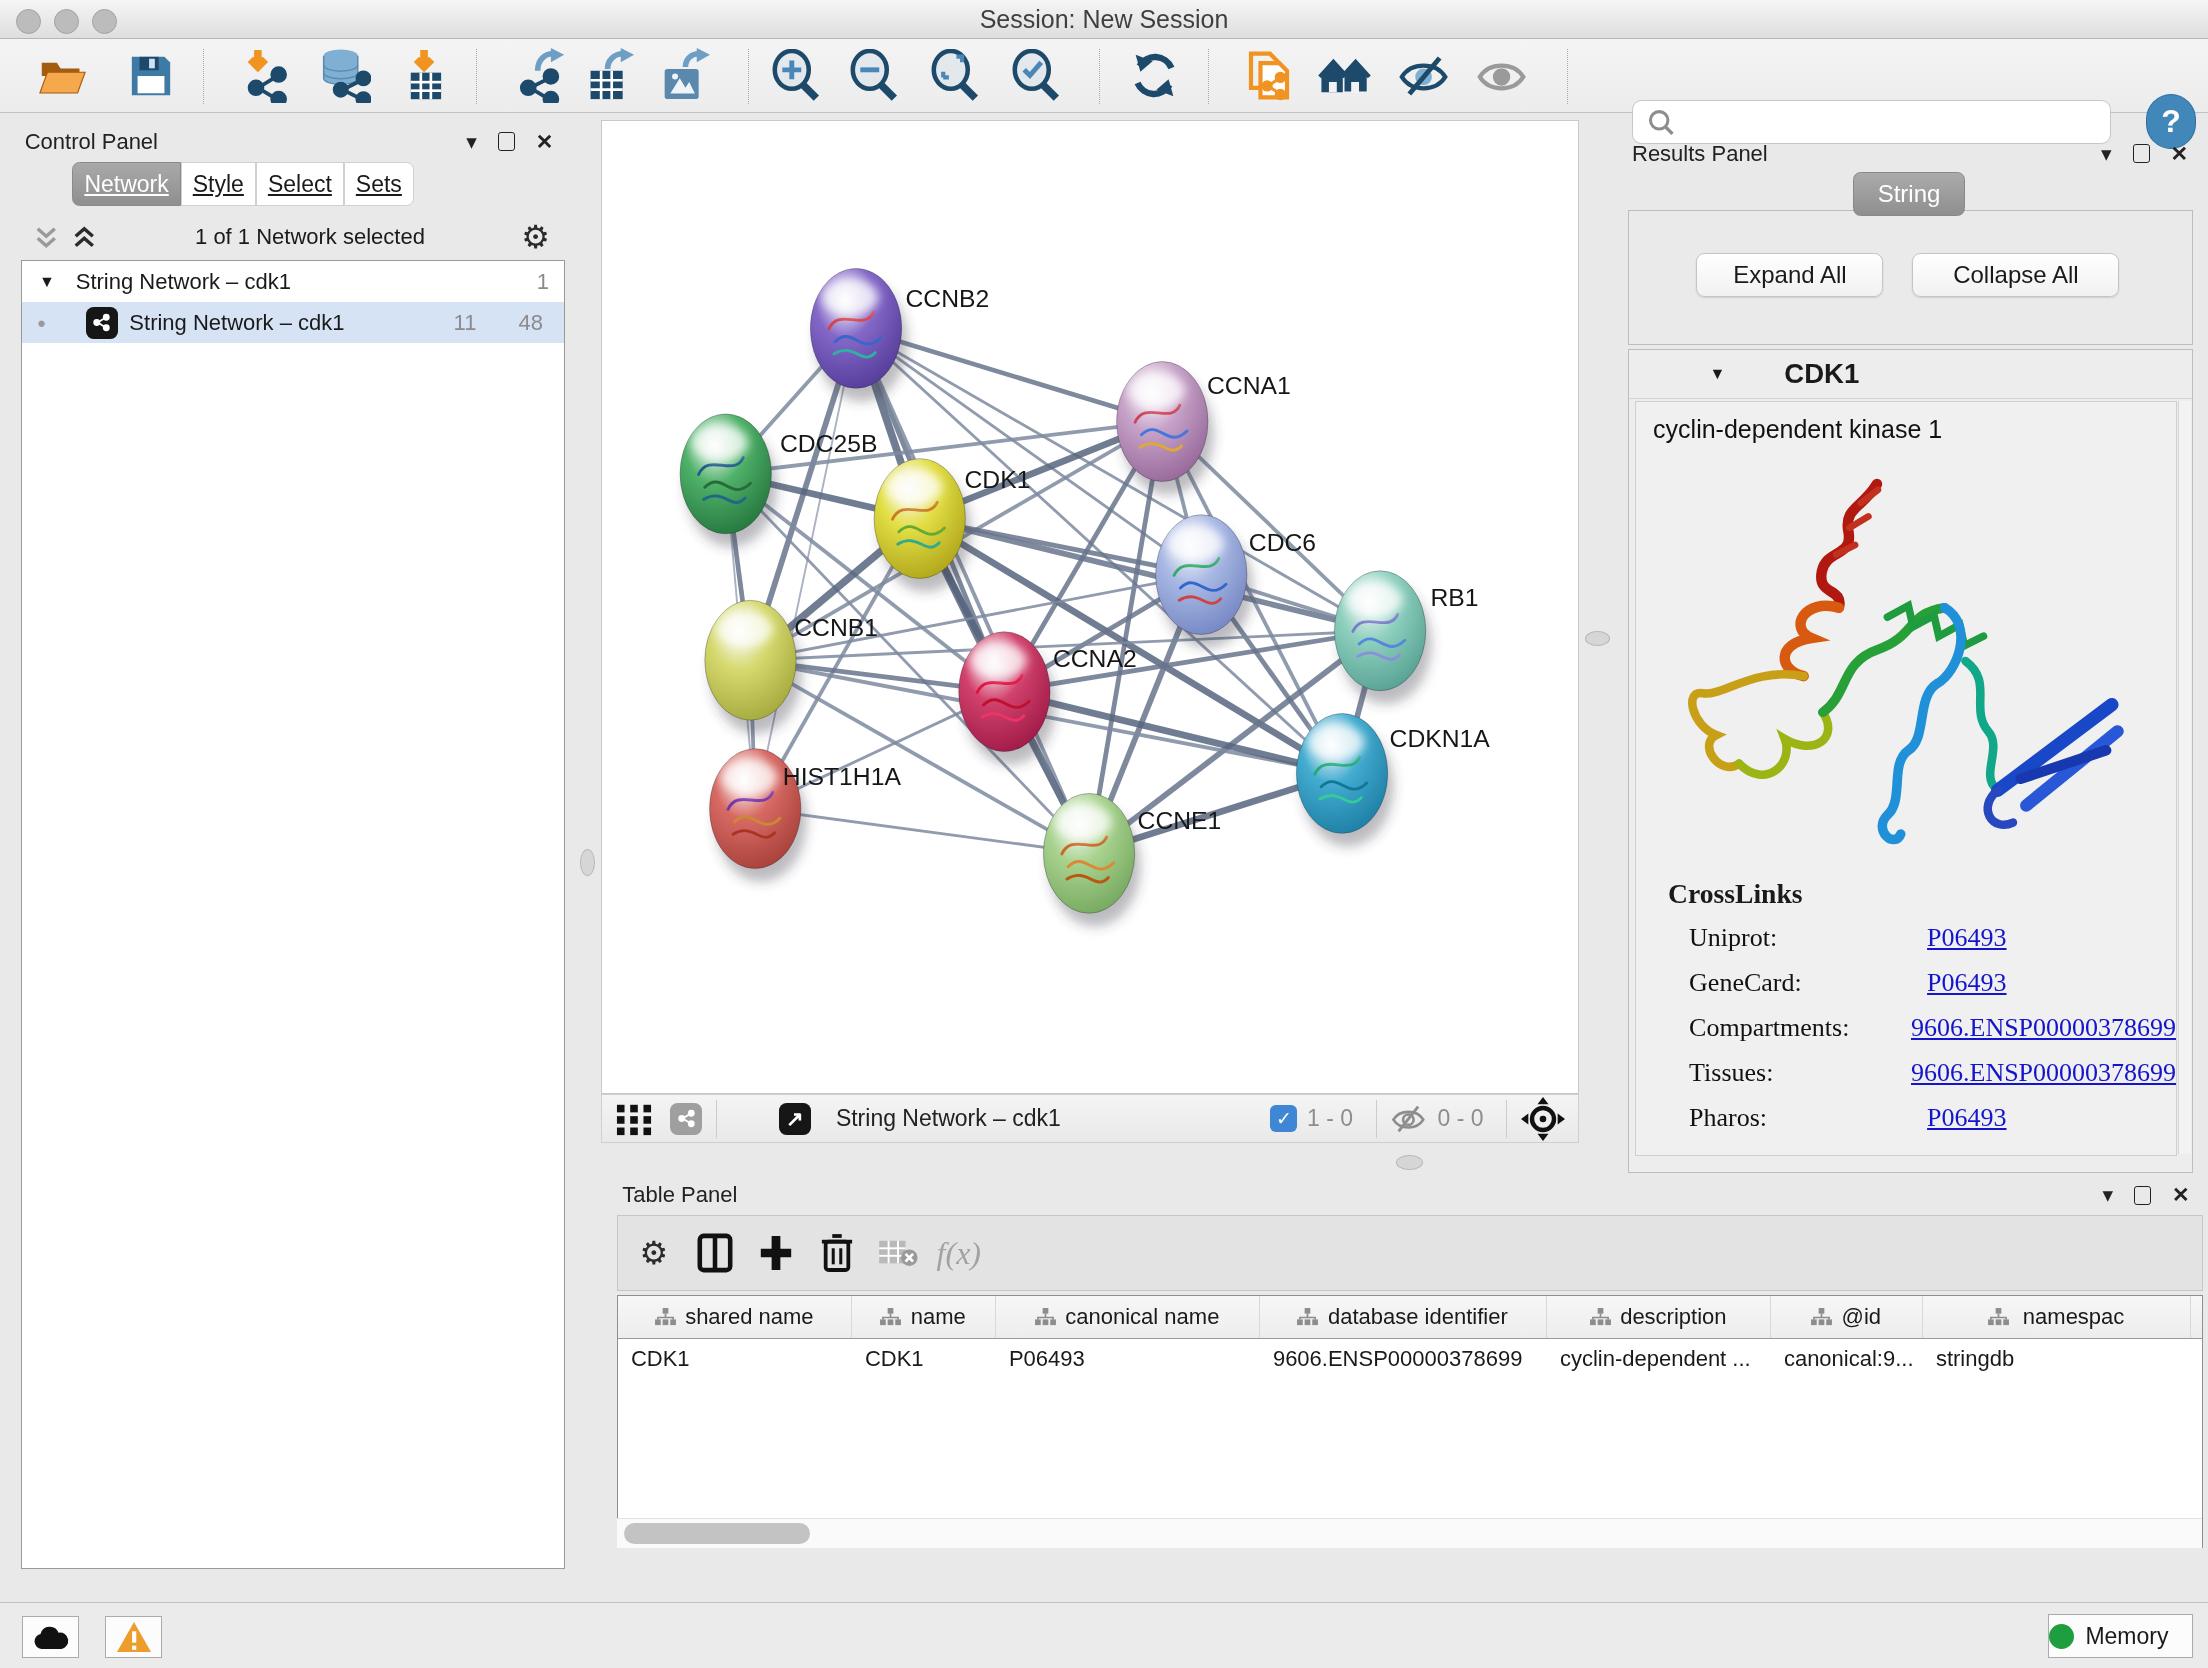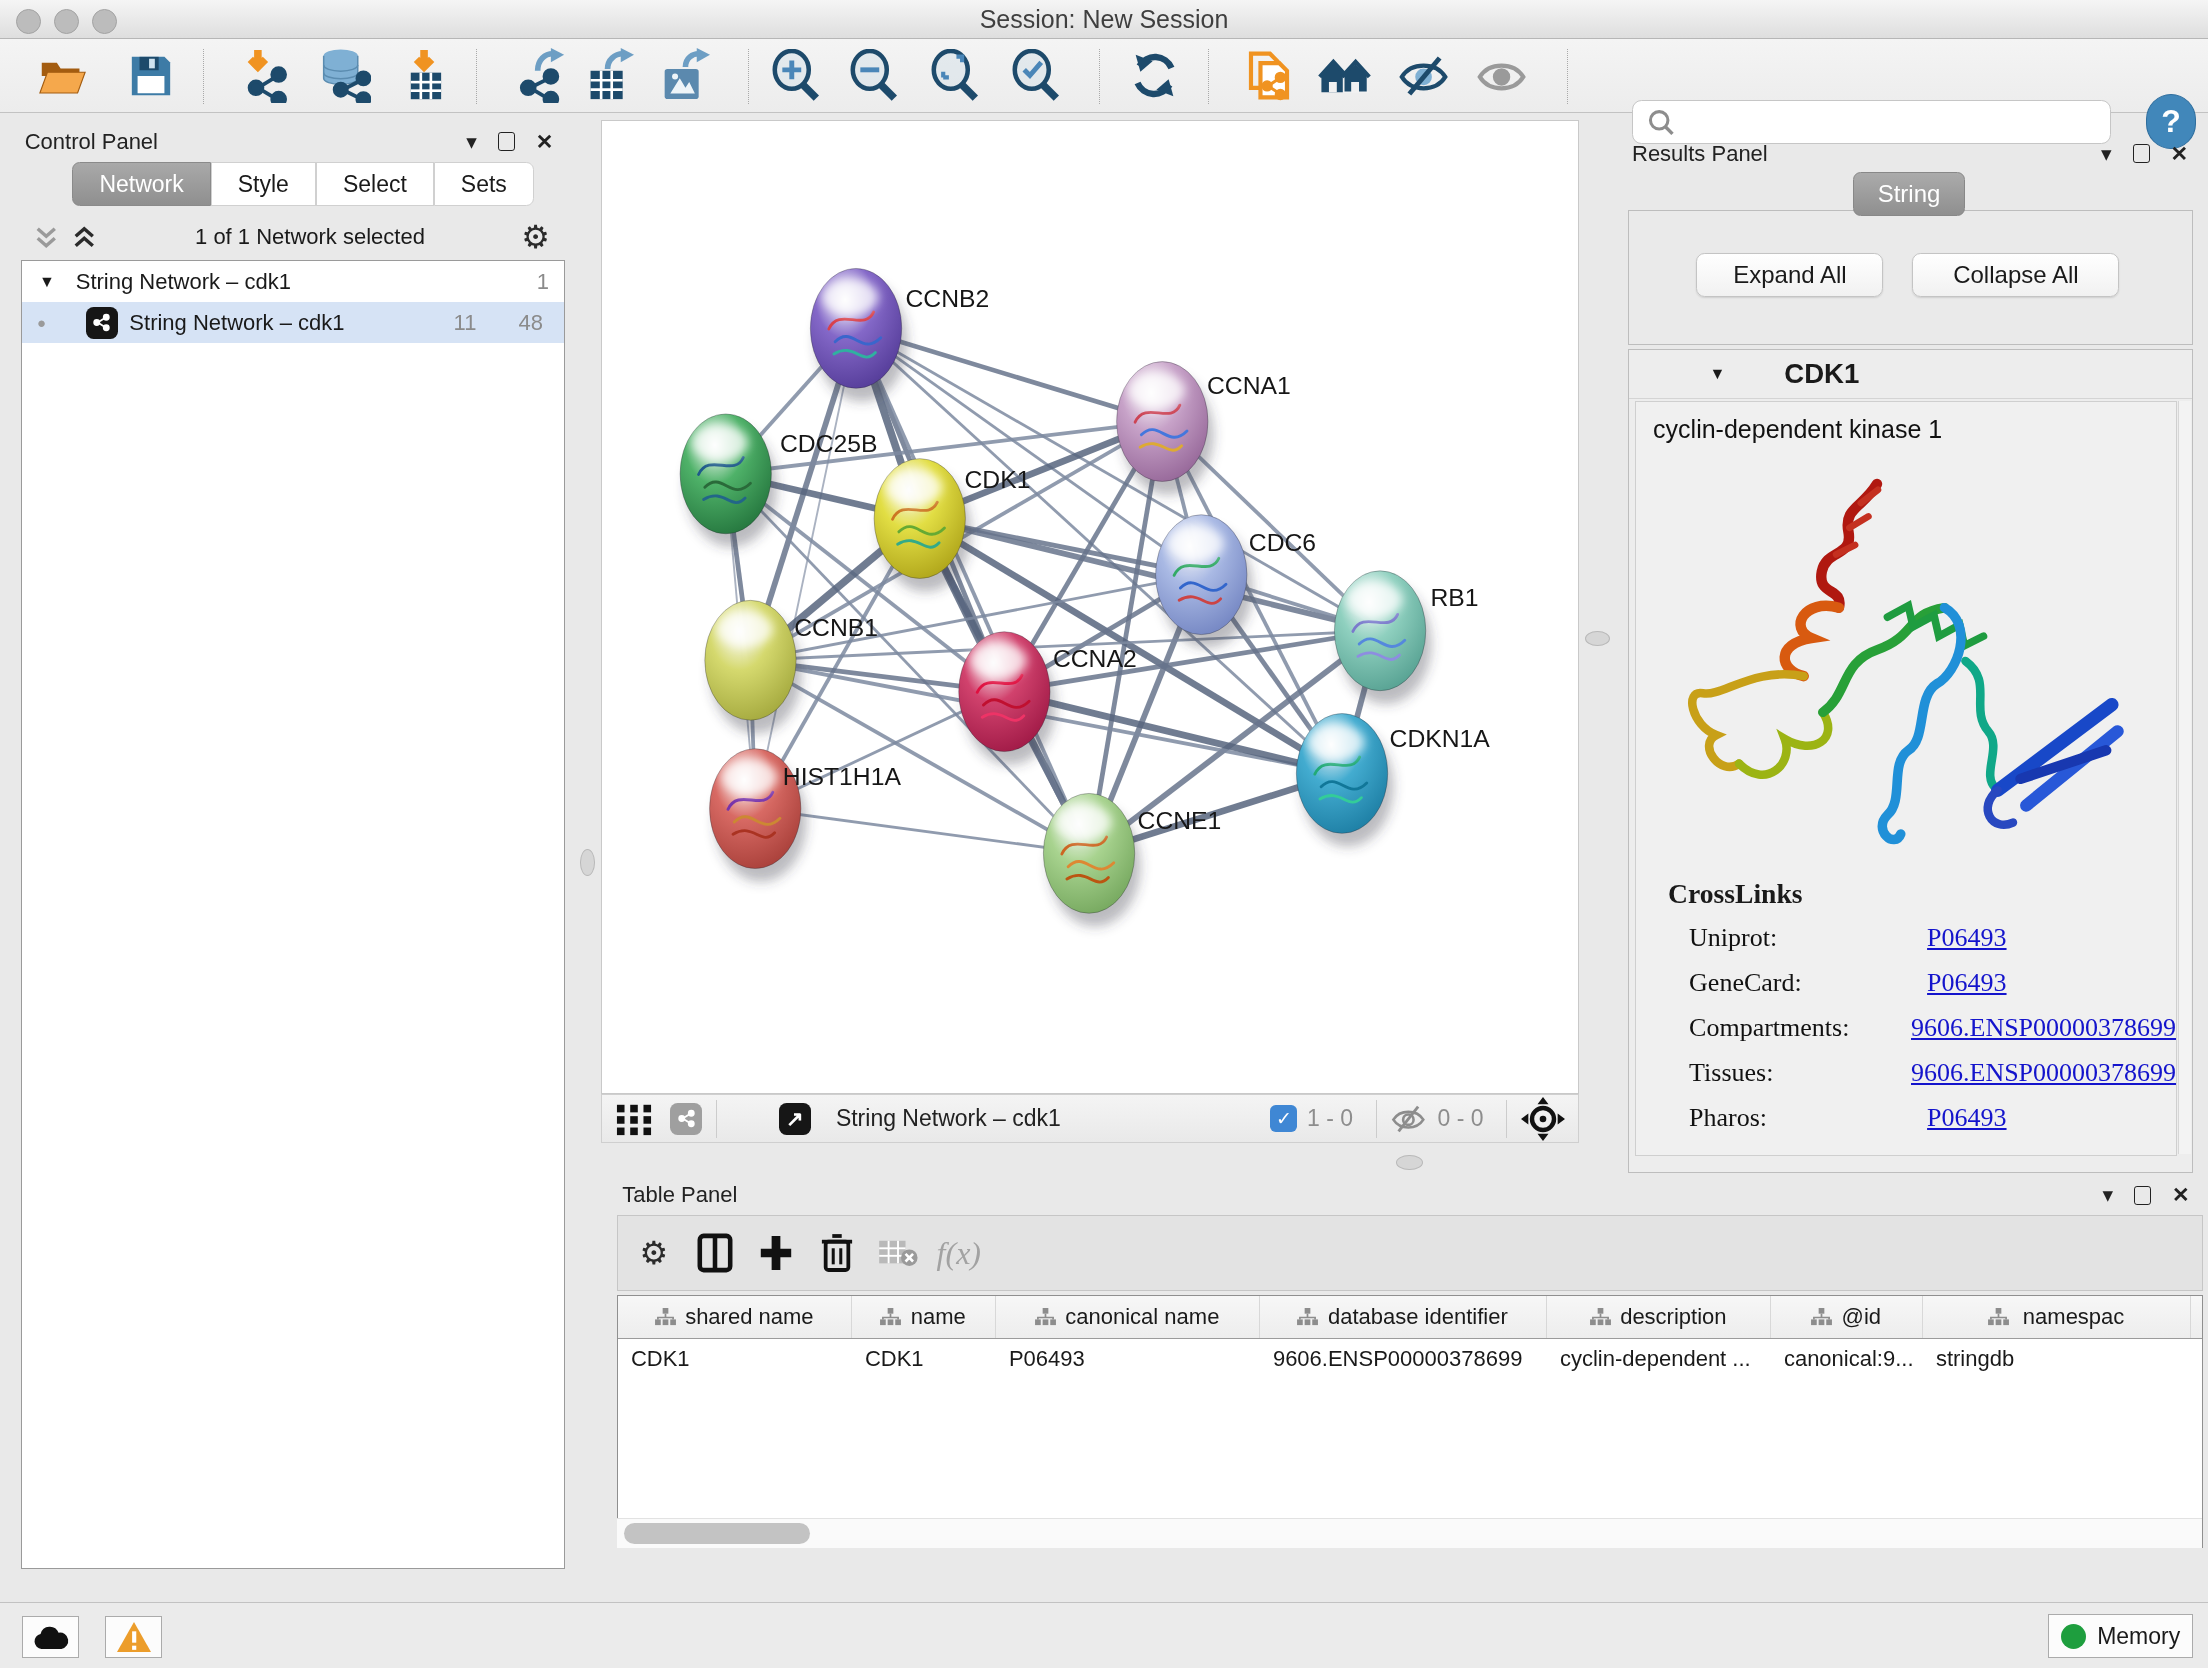--- a/index.html
+++ b/index.html
@@ -29,22 +29,22 @@
     background:#4187ba;color:#fff;font-weight:bold;font-size:32px;display:flex;
     align-items:center;justify-content:center;border:1.9px solid #2f6e9e;}
   
   .panel-head-title{font-size:22px;color:#222;}
   .ph-ctl{font-size:21px;color:#222;cursor:pointer;}
   
   #control-panel{position:absolute;left:11.4px;top:122px;width:559px;height:1465px;}
   #cp-head{position:absolute;left:13.3px;top:3.8px;right:0;height:32px;display:flex;align-items:center;}
   .head-ctls{position:absolute;right:9.5px;top:0;height:32px;display:flex;gap:21px;align-items:center;}
   #cp-tabs{position:absolute;left:61px;top:40px;height:44px;display:flex;}
-  .tab-btn{height:42px;padding:0 26px;font-size:23px;background:#fff;border:1px solid #d0d0d0;
-    display:flex;align-items:center;justify-content:center;cursor:pointer;}
+  .tab-btn{height:42px;padding:0 11px;font-size:23px;background:#fff;border:1px solid #d0d0d0;
+    display:flex;align-items:center;justify-content:center;cursor:pointer;text-decoration:underline;}
   .tab-btn:first-child{border-radius:7.6px 0 0 7.6px;}
   .tab-btn:last-child{border-radius:0 7.6px 7.6px 0;}
   .tab-btn.selected{background:linear-gradient(#a9a9a9,#8f8f8f);color:#fff;border-color:#8a8a8a;}
   #cp-selector{position:absolute;left:9.5px;top:95px;width:544px;height:40px;display:flex;align-items:center;}
   #cp-selector .sel-label{flex:1;text-align:center;font-size:22px;}
   #cp-list{position:absolute;left:9.5px;top:138px;width:542px;height:1307px;background:#fff;
     border:1px solid #9a9a9a;}
   .net-row{height:41px;display:flex;align-items:center;font-size:22px;cursor:pointer;}
   .net-row.selected{background:#d6e3f5;}
   .net-count{color:#8b8b8b;}
@@ -110,21 +110,21 @@
     display:flex;align-items:center;justify-content:center;cursor:pointer;}
   .tp-tab:first-child{border-radius:8.6px 0 0 8.6px;}
   .tp-tab:last-child{border-radius:0 8.6px 8.6px 0;}
   .tp-tab.selected{background:linear-gradient(#a9a9a9,#8f8f8f);color:#fff;border-color:#8a8a8a;}
   
   #status-bar{position:absolute;left:0;top:1602px;width:2208px;height:67px;background:#ebebeb;
     border-top:1px solid #c2c2c2;}
   .sb-btn{position:absolute;top:13.3px;width:55px;height:40px;background:#fcfcfc;
     border:1.9px solid #ababab;display:flex;align-items:center;justify-content:center;cursor:pointer;}
   #memory-btn{position:absolute;right:15px;top:11.4px;width:143px;height:42px;background:#fcfcfc;
-    border:1.9px solid #ababab;display:flex;align-items:center;justify-content:center;gap:11.4px;cursor:pointer;}
+    border:1.9px solid #ababab;display:flex;align-items:center;gap:11.4px;cursor:pointer;}
   #memory-dot{width:25px;height:25px;border-radius:50%;background:#1e9e3e;}
   #memory-label{font-size:23px;}
   .gear-glyph{font-size:32px;line-height:1;color:#2b2b2b;}
 </style>
 </head>
 <body>
 
 <div id="titlebar">
   <div class="tlight" style="left:16px"></div>
   <div class="tlight" style="left:54px"></div>

